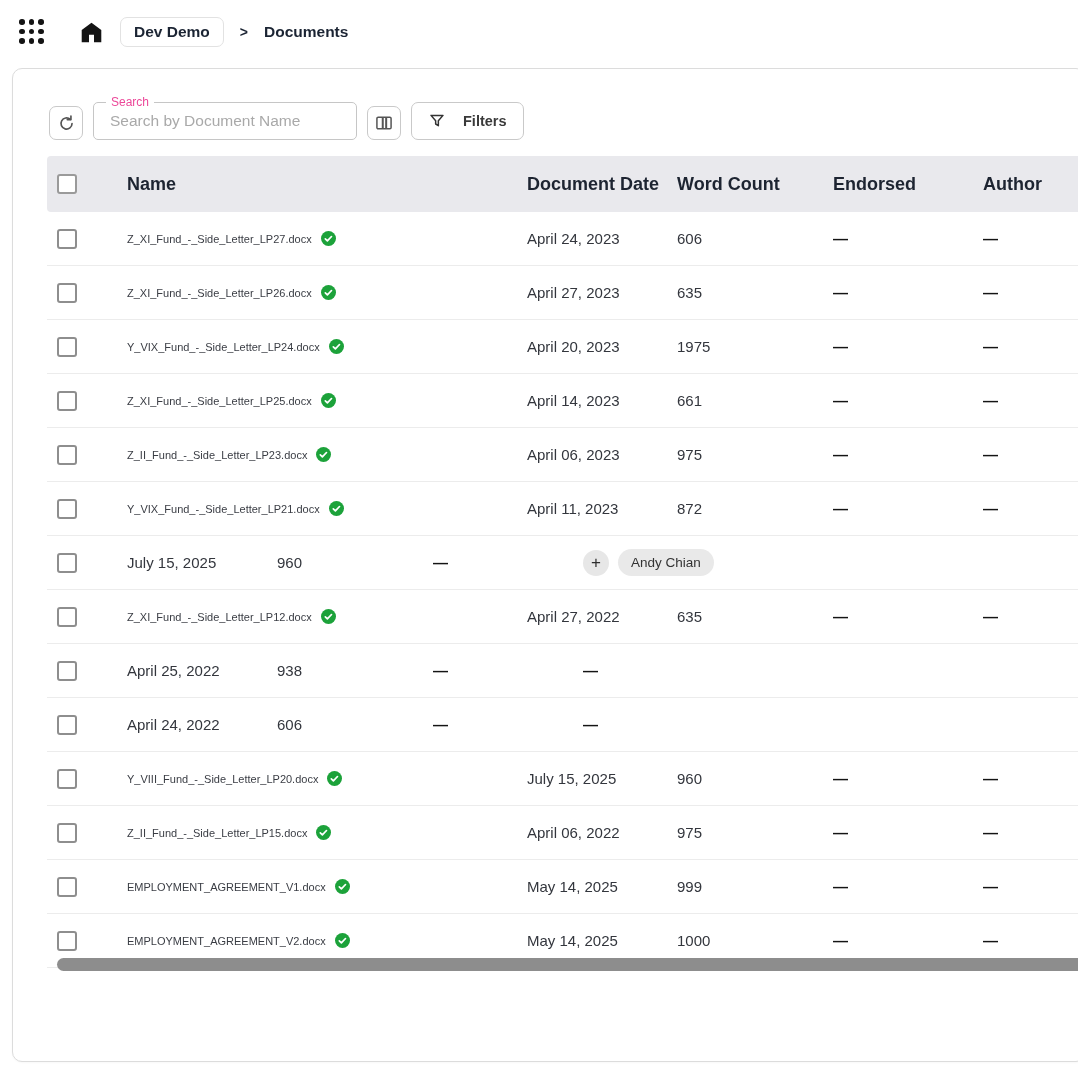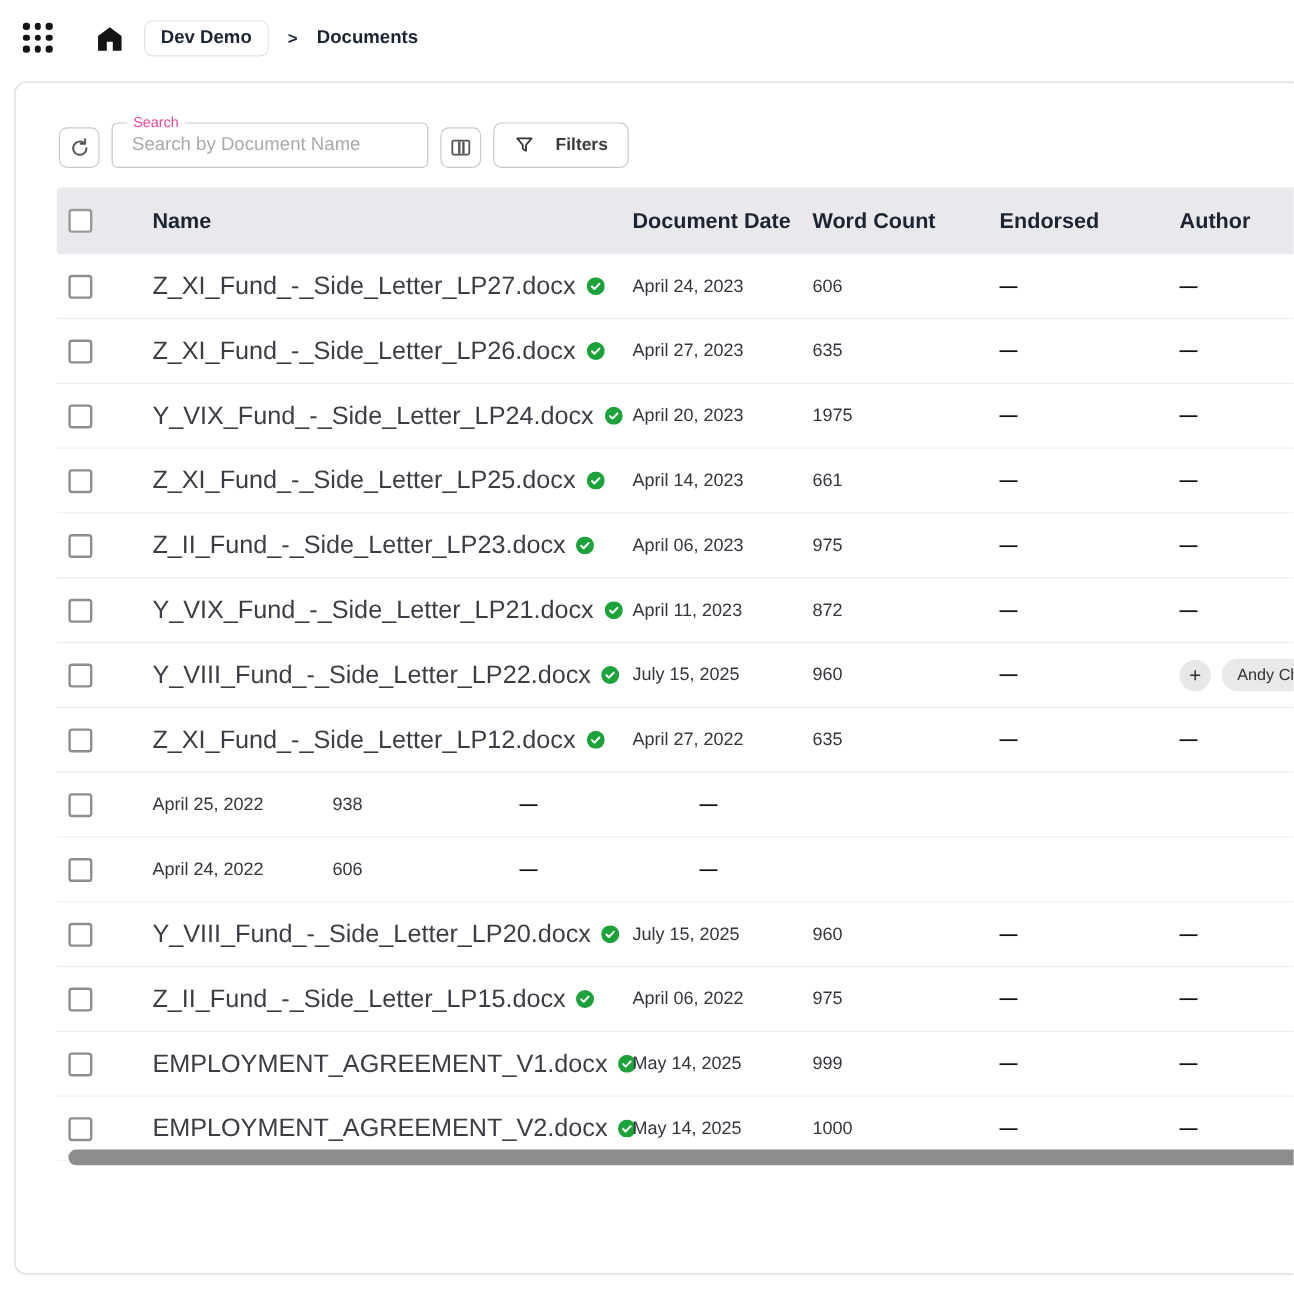--- a/index.html
+++ b/index.html
@@ -40,21 +40,21 @@
   .thead{display:flex;align-items:center;height:56px;background:#e9e9ed;border-radius:4px;}
   .trow{display:flex;align-items:center;height:53px;border-bottom:1px solid #ececec;background:#fff;}
   .c-check{width:80px;box-sizing:border-box;padding-left:10px;display:flex;align-items:center;}
   .c-name{width:400px;display:flex;align-items:center;gap:9px;box-sizing:border-box;}
   .c-date{width:150px;}
   .c-words{width:150px;}
   .c-endorsed{width:150px;padding-left:6px;box-sizing:border-box;}
   .c-author{width:250px;display:flex;align-items:center;gap:9px;padding-left:6px;box-sizing:border-box;}
   .th{font-weight:700;font-size:18px;color:#1d2431;}
   .cell-text{font-size:15px;color:#33363d;}
-  .fname{font-size:21px;color:#3a3d44;}
+  .fname{font-size:11px;color:#3a3d44;}
   .dash{font-weight:700;font-size:15px;color:#141414;letter-spacing:-1px;}
   .cbx{width:20px;height:20px;border:2px solid #8e8e8e;border-radius:3px;background:#fff;cursor:pointer;box-sizing:border-box;}
   .badge{width:15px;height:15px;flex:0 0 auto;display:inline-flex;}
   .plus-circle{width:26px;height:26px;border-radius:50%;background:#e7e7e7;display:flex;align-items:center;
     justify-content:center;font-size:17px;font-weight:500;color:#2d2d2d;cursor:pointer;line-height:1;}
   .author-chip{background:#e9e9e9;border-radius:14px;padding:6px 13px;font-size:13.5px;color:#333;
     white-space:nowrap;cursor:pointer;}
 
   
   .hscroll-thumb{position:absolute;left:10px;right:0;bottom:1px;height:13px;border-radius:7px;background:#8d8d8d;cursor:grab;}
@@ -251,29 +251,20 @@
             <div class="c-words"><span class="cell-text">872</span></div>
             <div class="c-endorsed"><span class="dash">—</span></div>
             <div class="c-author">
               <span class="dash">—</span>
             </div>
           </div>
           <div class="trow">
             <div class="c-check">
               <span class="cbx"></span>
             </div>
-            <div class="c-name">
-              <span class="fname">Y_VIII_Fund_-_Side_Letter_LP22.docx</span>
-              <span class="badge">
-                <svg viewBox="0 0 16 16" width="15" height="15">
-                  <circle cx="8" cy="8" r="8" fill="#1ca23a"></circle>
-                  <path d="M4.6 8.3 l2.2 2.2 4.4-4.6" fill="none" stroke="#fff" stroke-width="1.8" stroke-linecap="round" stroke-linejoin="round"></path>
-                </svg>
-              </span>
-            </div>
             <div class="c-date"><span class="cell-text">July 15, 2025</span></div>
             <div class="c-words"><span class="cell-text">960</span></div>
             <div class="c-endorsed"><span class="dash">—</span></div>
             <div class="c-author">
               <span class="plus-circle">+</span>
               <span class="author-chip">Andy Chian</span>
             </div>
           </div>
           <div class="trow">
             <div class="c-check">

